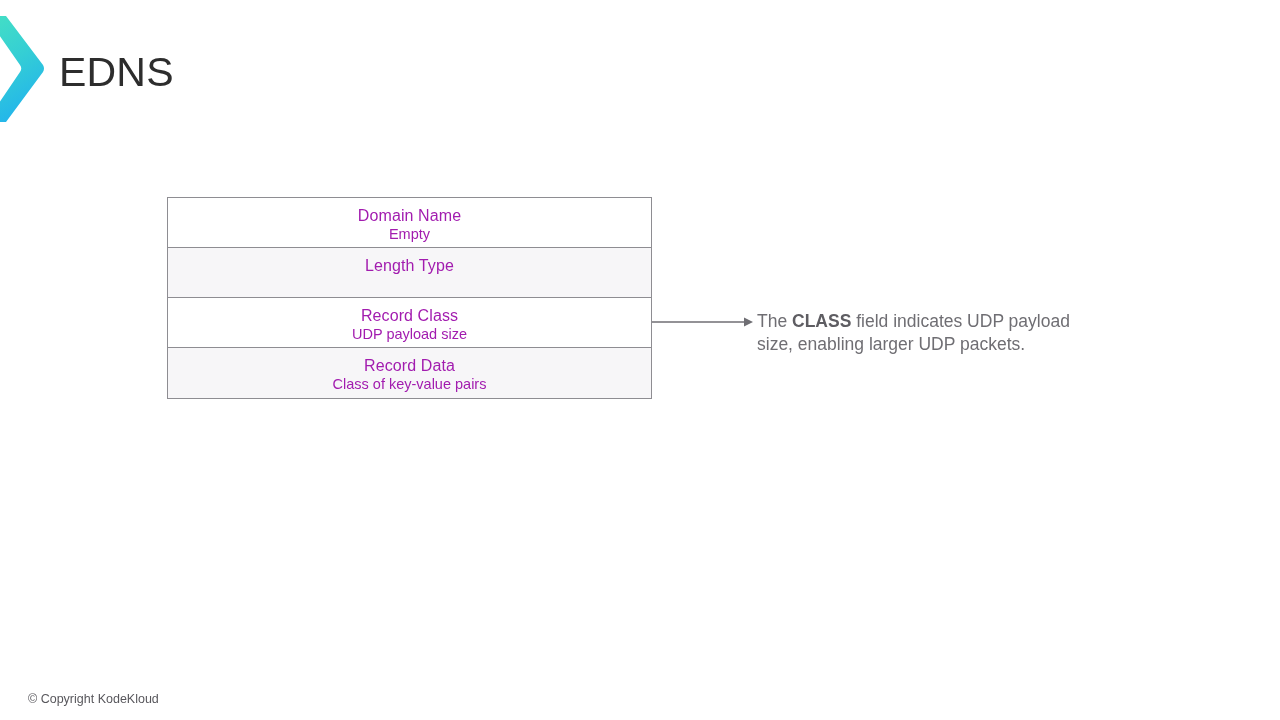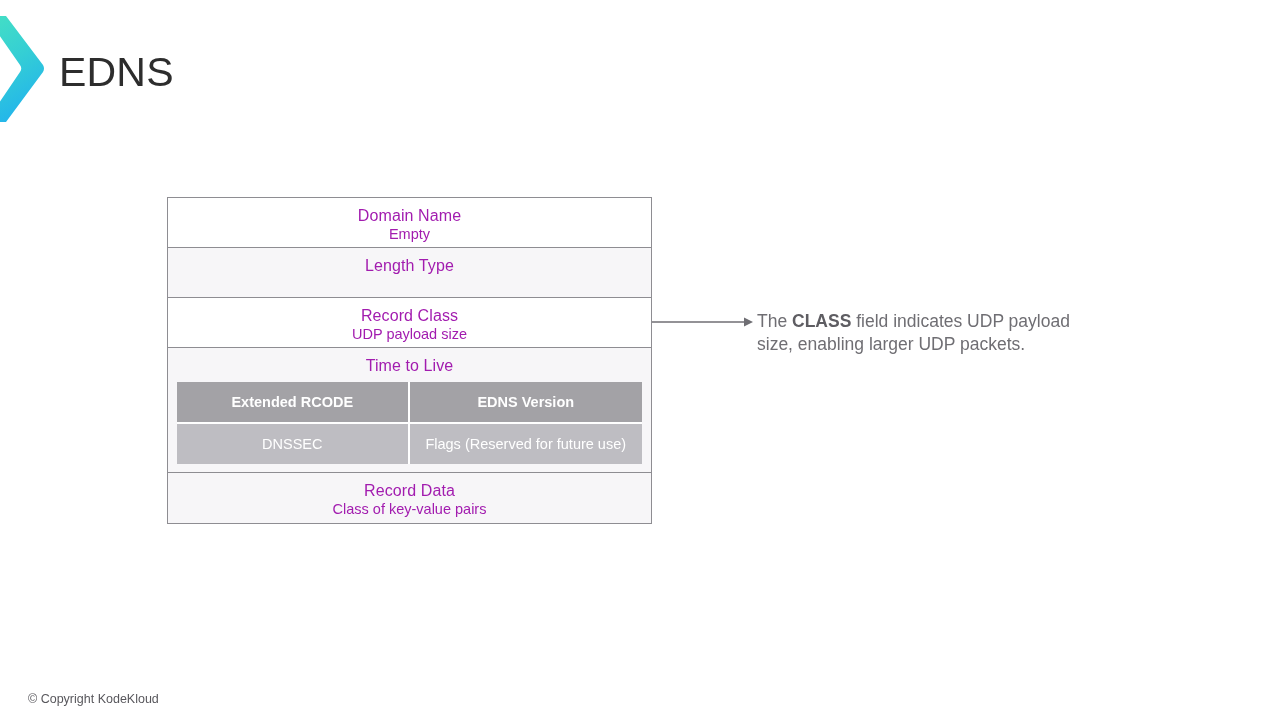--- a/index.html
+++ b/index.html
@@ -180,33 +180,20 @@
 
   <div class="prow tint row-2line">
     <div class="field-title">Length Type</div>
   </div>
 
   <div class="prow white row-2line">
     <div class="field-title">Record Class</div>
     <div class="field-value">UDP payload size</div>
   </div>
 
-  <div class="prow tint" id="row-ttl">
-    <div class="field-title">Time to Live</div>
-    <div id="ttl-sub">
-      <div class="subrow dark">
-        <div class="subcell left">Extended RCODE</div>
-        <div class="subcell right">EDNS Version</div>
-      </div>
-      <div class="subrow light">
-        <div class="subcell left">DNSSEC</div>
-        <div class="subcell right">Flags (Reserved for future use)</div>
-      </div>
-    </div>
-  </div>
 
 
   <div class="prow tint row-2line">
     <div class="field-title">Record Data</div>
     <div class="field-value">Class of key-value pairs</div>
   </div>
 </div>
 
 <span id="callout-arrow">
   <svg width="104" height="28" viewBox="0 0 104 28" xmlns="http://www.w3.org/2000/svg">

